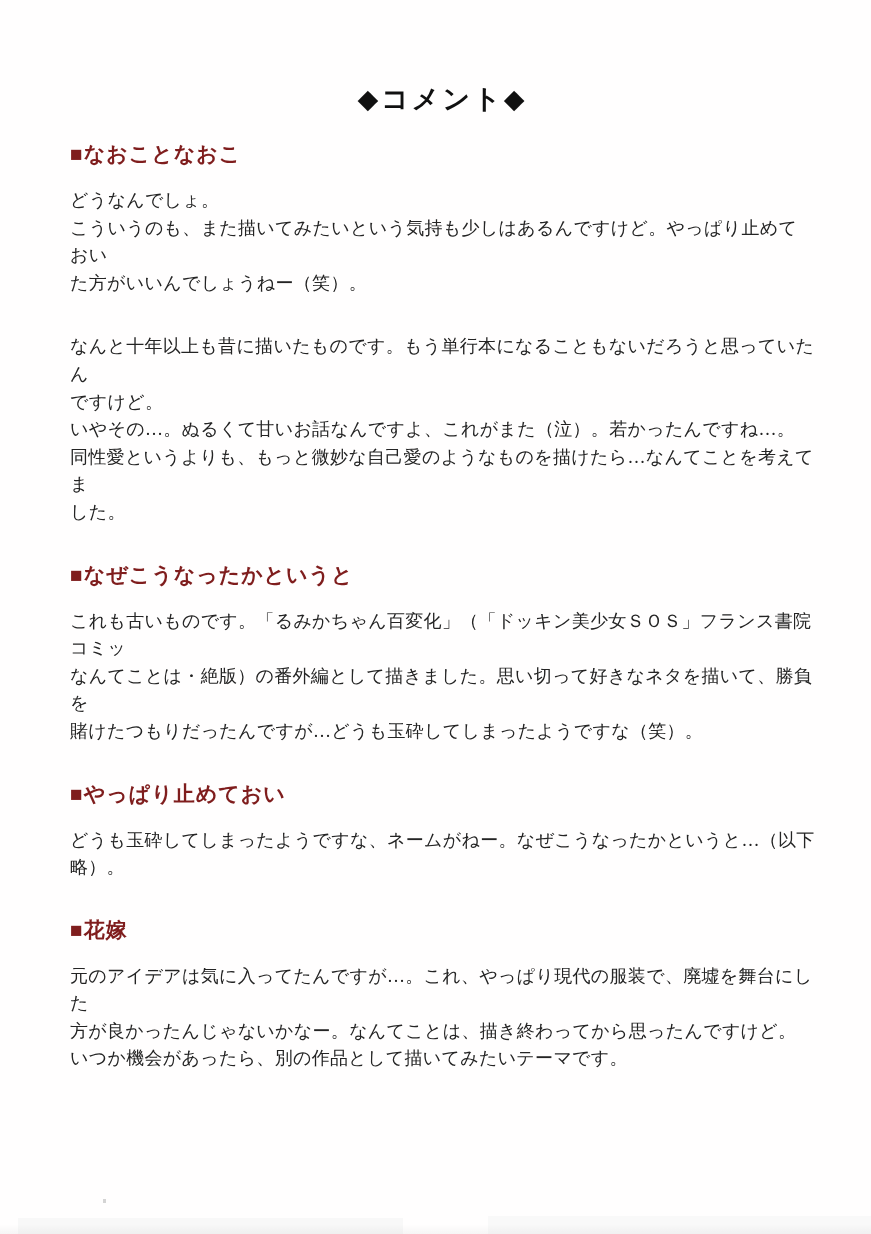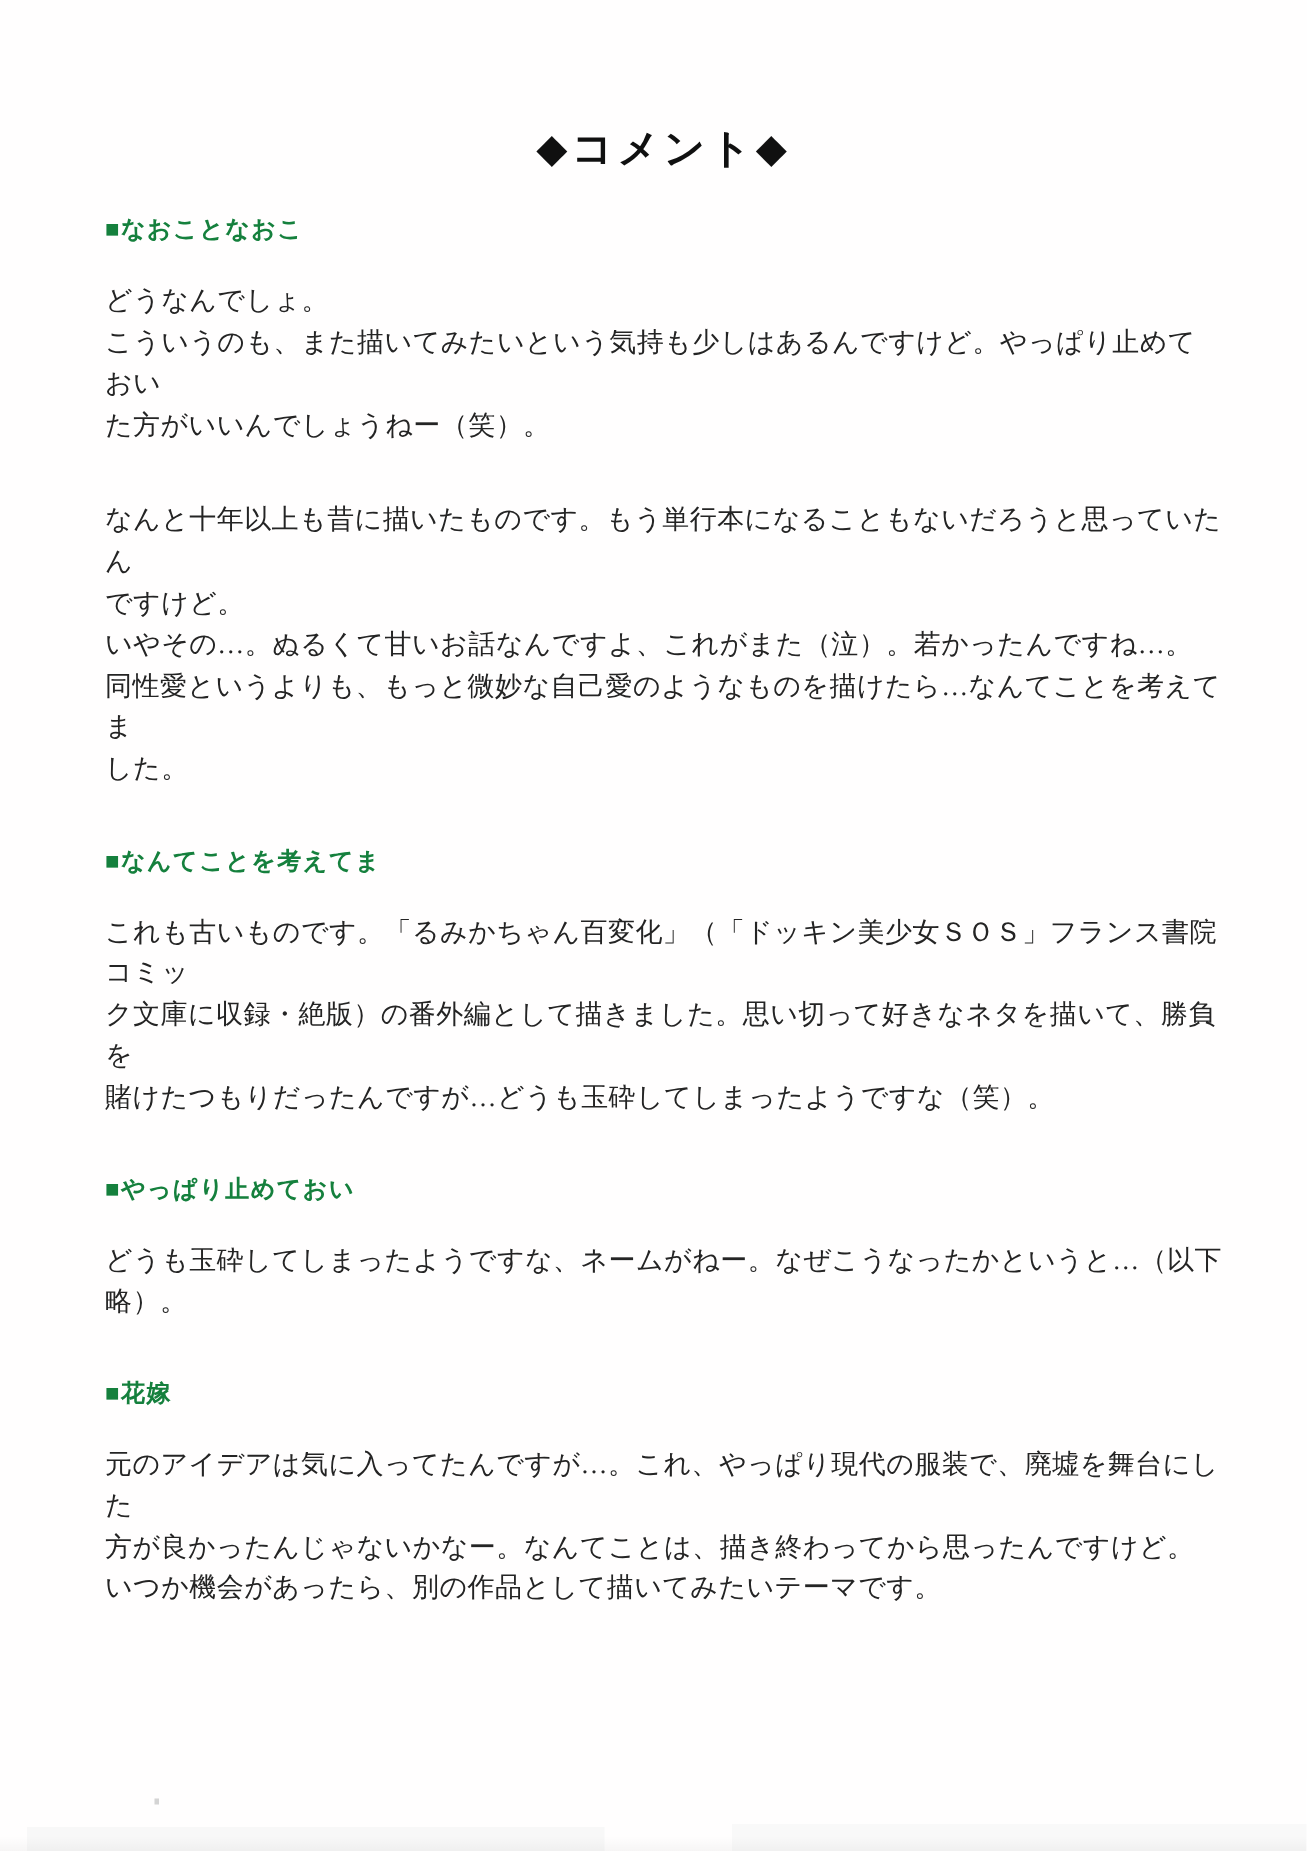--- a/index.html
+++ b/index.html
@@ -30,22 +30,22 @@
     font-weight: bold;
     font-size: 27px;
     letter-spacing: 3px;
     color: #101010;
     margin: 0;
     line-height: 34px;
   }
   .section-heading {
     font-family: "Liberation Sans", "DejaVu Sans", sans-serif;
     font-weight: bold;
-    font-size: 16px;
-    color: #15803d;
+    font-size: 21px;
+    color: #7f1d1d;
     margin: 34px 0 20px 0;
     line-height: 27px;
     letter-spacing: 1px;
   }
   .section:first-of-type .section-heading {
     margin-top: 24px;
   }
   .para {
     font-size: 18px;
     line-height: 27.6px;
@@ -107,23 +107,23 @@
 こういうのも、また描いてみたいという気持も少しはあるんですけど。やっぱり止めておい
 た方がいいんでしょうねー（笑）。</p>
       <p class="para">なんと十年以上も昔に描いたものです。もう単行本になることもないだろうと思っていたん
 ですけど。
 いやその…。ぬるくて甘いお話なんですよ、これがまた（泣）。若かったんですね…。
 同性愛というよりも、もっと微妙な自己愛のようなものを描けたら…なんてことを考えてま
 した。</p>
     </div>
 
     <div class="section">
-      <h2 class="section-heading">■なんてことを考えてま</h2>
+      <h2 class="section-heading">■なぜこうなったかというと</h2>
       <p class="para">これも古いものです。「るみかちゃん百変化」（「ドッキン美少女ＳＯＳ」フランス書院コミッ
-ク文庫に収録・絶版）の番外編として描きました。思い切って好きなネタを描いて、勝負を
+なんてことは・絶版）の番外編として描きました。思い切って好きなネタを描いて、勝負を
 賭けたつもりだったんですが…どうも玉砕してしまったようですな（笑）。</p>
     </div>
 
     <div class="section">
       <h2 class="section-heading">■やっぱり止めておい</h2>
       <p class="para">どうも玉砕してしまったようですな、ネームがねー。なぜこうなったかというと…（以下略）。</p>
     </div>
 
     <div class="section">
       <h2 class="section-heading">■花嫁</h2>

